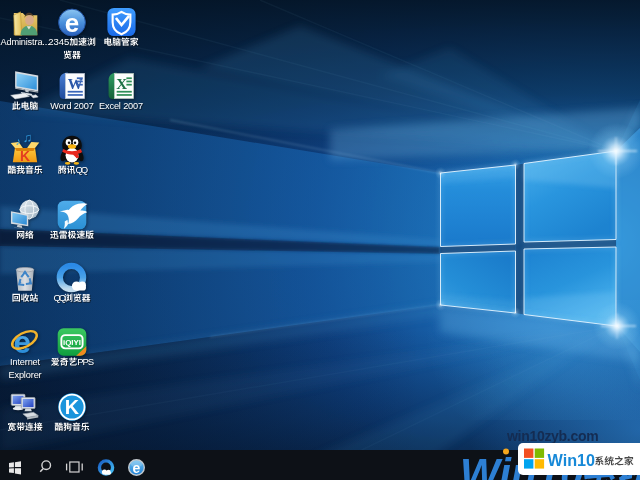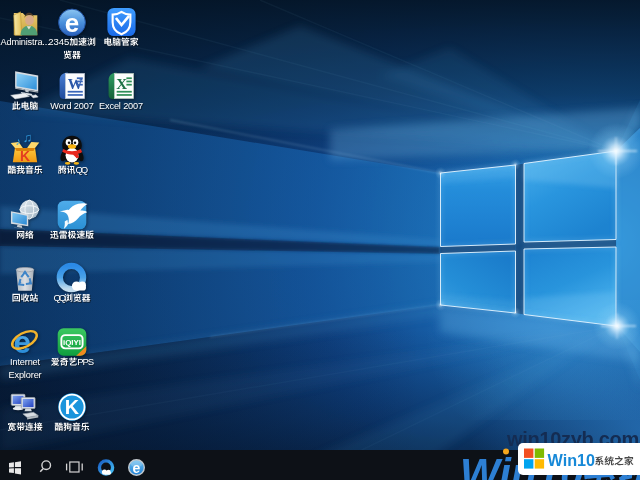--- a/index.html
+++ b/index.html
@@ -653,21 +653,21 @@
 <svg width="640" height="480" viewBox="0 0 640 480" style="position:absolute;left:0;top:0">
       <text x="460" y="488" font-family="Liberation Sans, sans-serif" font-weight="bold" font-style="italic" font-size="42px" fill="#2d7fd3">Win10</text>
       <g transform="skewX(-10)">
         <path transform="translate(664.0,488.0) scale(0.03800)" d="M242 -216C195 -153 114 -84 38 -43C68 -25 119 14 143 37C216 -13 305 -96 364 -173ZM619 -158C697 -100 795 -17 839 37L946 -34C895 -90 794 -169 717 -221ZM642 -441C660 -423 680 -402 699 -381L398 -361C527 -427 656 -506 775 -599L688 -677C644 -639 595 -602 546 -568L347 -558C406 -600 464 -648 515 -698C645 -711 768 -729 872 -754L786 -853C617 -812 338 -787 92 -778C104 -751 118 -703 121 -673C194 -675 271 -679 348 -684C296 -636 244 -598 223 -585C193 -564 170 -550 147 -547C159 -517 175 -466 180 -444C203 -453 236 -458 393 -469C328 -430 273 -401 243 -388C180 -356 141 -339 102 -333C114 -303 131 -248 136 -227C169 -240 214 -247 444 -266V-44C444 -33 439 -30 422 -29C405 -29 344 -29 292 -31C310 0 330 51 336 86C410 86 466 85 510 67C554 48 566 17 566 -41V-275L773 -292C798 -259 820 -228 835 -202L929 -260C889 -324 807 -418 732 -488Z" fill="#2d7fd3"></path>
         <path transform="translate(702.0,488.0) scale(0.03800)" d="M681 -345V-62C681 39 702 73 792 73C808 73 844 73 861 73C938 73 964 28 973 -130C943 -138 895 -157 872 -178C869 -50 865 -28 849 -28C842 -28 821 -28 815 -28C801 -28 799 -31 799 -63V-345ZM492 -344C486 -174 473 -68 320 -4C346 18 379 65 393 95C576 11 602 -133 610 -344ZM34 -68 62 50C159 13 282 -35 395 -82L373 -184C248 -139 119 -93 34 -68ZM580 -826C594 -793 610 -751 620 -719H397V-612H554C513 -557 464 -495 446 -477C423 -457 394 -448 372 -443C383 -418 403 -357 408 -328C441 -343 491 -350 832 -386C846 -359 858 -335 866 -314L967 -367C940 -430 876 -524 823 -594L731 -548C747 -527 763 -503 778 -478L581 -461C617 -507 659 -562 695 -612H956V-719H680L744 -737C734 -767 712 -817 694 -854ZM61 -413C76 -421 99 -427 178 -437C148 -393 122 -360 108 -345C76 -308 55 -286 28 -280C42 -250 61 -193 67 -169C93 -186 135 -200 375 -254C371 -280 371 -327 374 -360L235 -332C298 -409 359 -498 407 -585L302 -650C285 -615 266 -579 247 -546L174 -540C230 -618 283 -714 320 -803L198 -859C164 -745 100 -623 79 -592C57 -560 40 -539 18 -533C33 -499 54 -438 61 -413Z" fill="#2d7fd3"></path>
         <path transform="translate(740.0,488.0) scale(0.03800)" d="M249 -157C192 -157 113 -103 41 -26L128 87C169 23 214 -44 246 -44C267 -44 301 -11 344 16C413 57 492 70 616 70C716 70 867 64 938 59C940 27 960 -36 972 -68C876 -54 723 -45 621 -45C515 -45 431 -52 368 -90C570 -223 778 -422 904 -610L812 -670L789 -664H553L615 -699C591 -742 539 -812 501 -862L393 -804C422 -762 460 -707 484 -664H92V-546H698C590 -410 419 -256 255 -156Z" fill="#2d7fd3"></path>
         <path transform="translate(778.0,488.0) scale(0.03800)" d="M408 -824C416 -808 425 -789 432 -770H69V-542H186V-661H813V-542H936V-770H579C568 -799 551 -833 535 -860ZM775 -489C726 -440 653 -383 585 -336C563 -380 534 -422 496 -458C518 -473 539 -489 557 -505H780V-606H217V-505H391C300 -455 181 -417 67 -394C87 -372 117 -323 129 -300C222 -325 320 -360 407 -405C417 -395 426 -384 435 -373C347 -314 184 -251 59 -225C81 -200 105 -159 119 -133C233 -168 381 -233 481 -296C487 -284 492 -271 496 -258C396 -174 203 -88 45 -52C68 -26 94 17 107 47C240 6 398 -67 513 -146C513 -99 501 -61 484 -45C470 -24 453 -21 430 -21C406 -21 375 -22 338 -26C360 7 370 55 371 88C401 89 430 90 453 89C505 88 537 78 572 42C624 -2 647 -117 619 -237L650 -256C700 -119 780 -12 900 46C917 16 952 -30 979 -52C864 -98 784 -199 744 -316C789 -346 834 -379 874 -410Z" fill="#2d7fd3"></path>
       </g>
       <circle cx="506" cy="451.5" r="3" fill="#f5a61d"></circle>
     </svg>
-<div style="position:absolute;left:507px;top:428px;font-family:'Liberation Sans',sans-serif;font-weight:bold;font-size:20px;letter-spacing:-0.3px;color:#142c52">win10zyb.com</div>
+<div style="position:absolute;left:507px;top:428px;font-family:'Liberation Sans',sans-serif;font-weight:bold;font-size:14px;letter-spacing:-0.3px;color:#142c52">win10zyb.com</div>
     <div style="position:absolute;left:518px;top:443px;width:130px;height:31.5px;background:#fff;border-radius:5px 0 0 5px"></div>
     <svg width="122" height="32" viewBox="0 0 122 32" style="position:absolute;left:518px;top:443px">
       <g>
         <rect x="6" y="5.5" width="9.4" height="9.4" fill="#f25022"></rect>
         <rect x="16.7" y="5.5" width="9.4" height="9.4" fill="#7fba00"></rect>
         <rect x="6" y="16.2" width="9.4" height="9.4" fill="#00a4ef"></rect>
         <rect x="16.7" y="16.2" width="9.4" height="9.4" fill="#ffb900"></rect>
       </g>
       <text x="29.5" y="22.5" font-family="Liberation Sans, sans-serif" font-weight="bold" font-size="16.2px" fill="#1789d8">Win10</text>
       <path transform="translate(76.5,21.5) scale(0.00980)" d="M242 -216C195 -153 114 -84 38 -43C68 -25 119 14 143 37C216 -13 305 -96 364 -173ZM619 -158C697 -100 795 -17 839 37L946 -34C895 -90 794 -169 717 -221ZM642 -441C660 -423 680 -402 699 -381L398 -361C527 -427 656 -506 775 -599L688 -677C644 -639 595 -602 546 -568L347 -558C406 -600 464 -648 515 -698C645 -711 768 -729 872 -754L786 -853C617 -812 338 -787 92 -778C104 -751 118 -703 121 -673C194 -675 271 -679 348 -684C296 -636 244 -598 223 -585C193 -564 170 -550 147 -547C159 -517 175 -466 180 -444C203 -453 236 -458 393 -469C328 -430 273 -401 243 -388C180 -356 141 -339 102 -333C114 -303 131 -248 136 -227C169 -240 214 -247 444 -266V-44C444 -33 439 -30 422 -29C405 -29 344 -29 292 -31C310 0 330 51 336 86C410 86 466 85 510 67C554 48 566 17 566 -41V-275L773 -292C798 -259 820 -228 835 -202L929 -260C889 -324 807 -418 732 -488Z" fill="#4a4a4a"></path>

